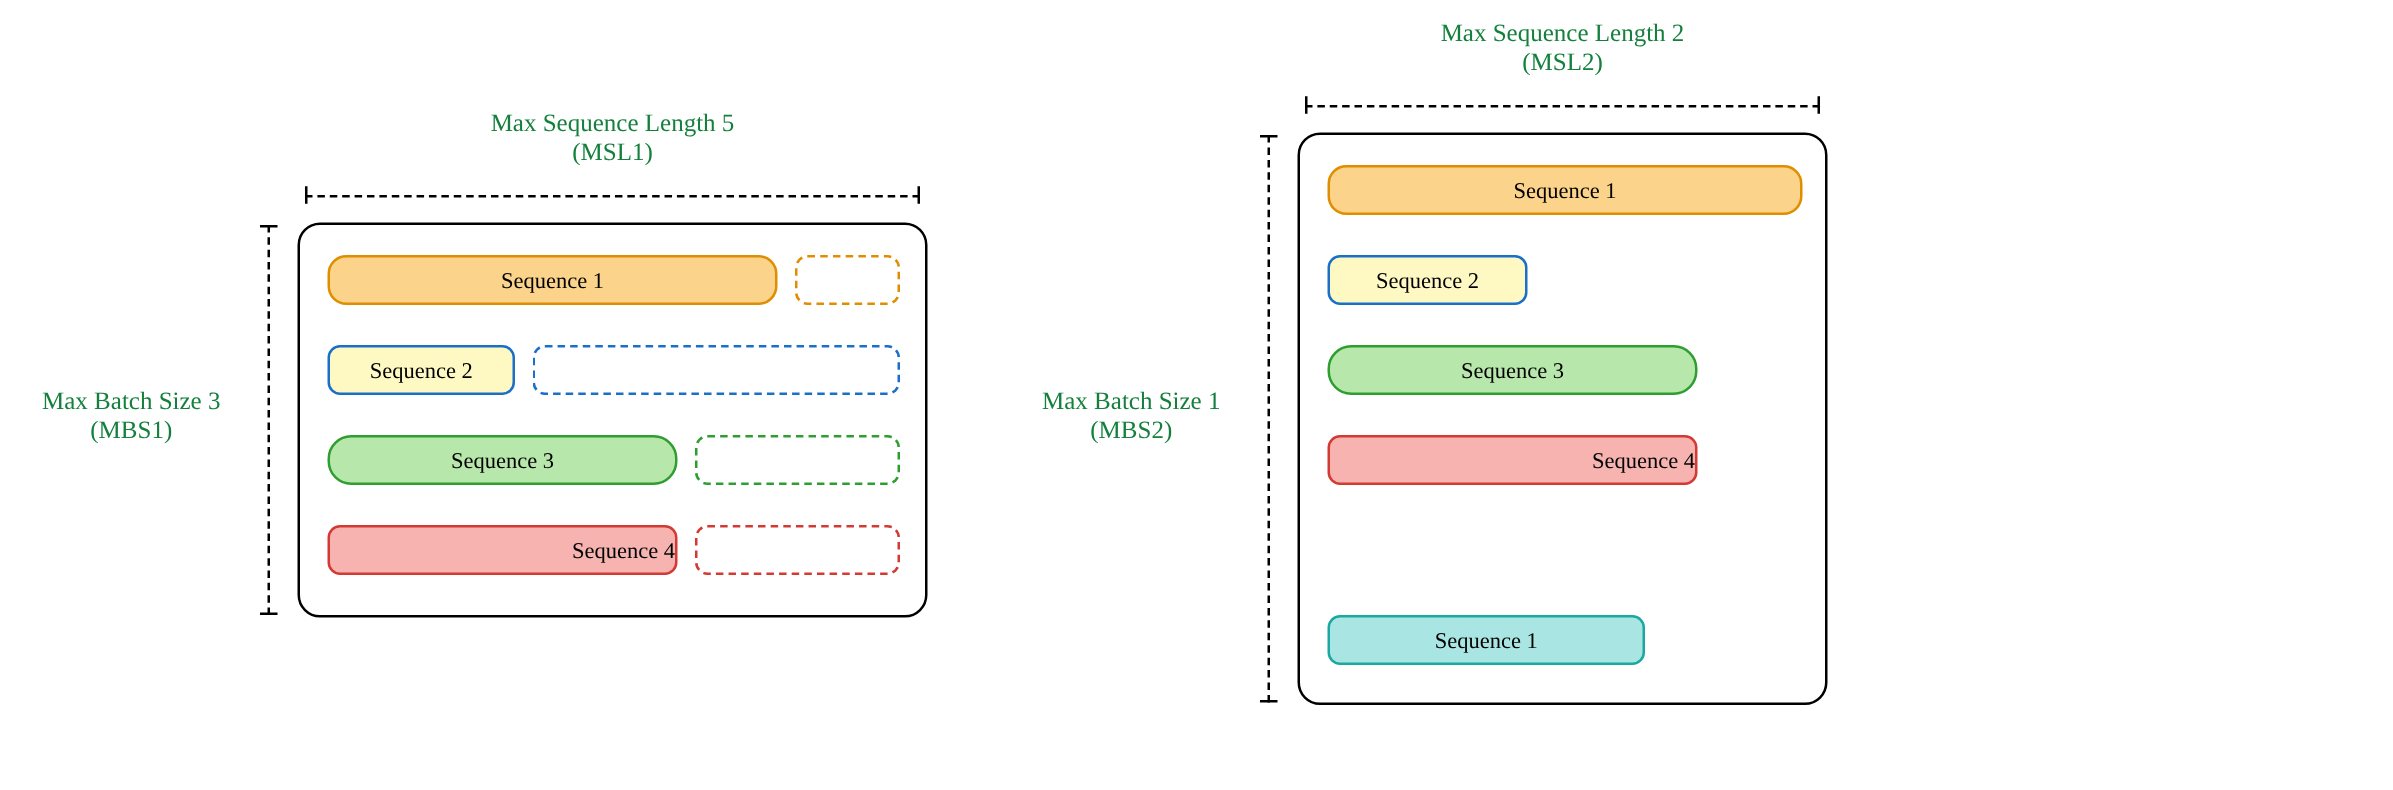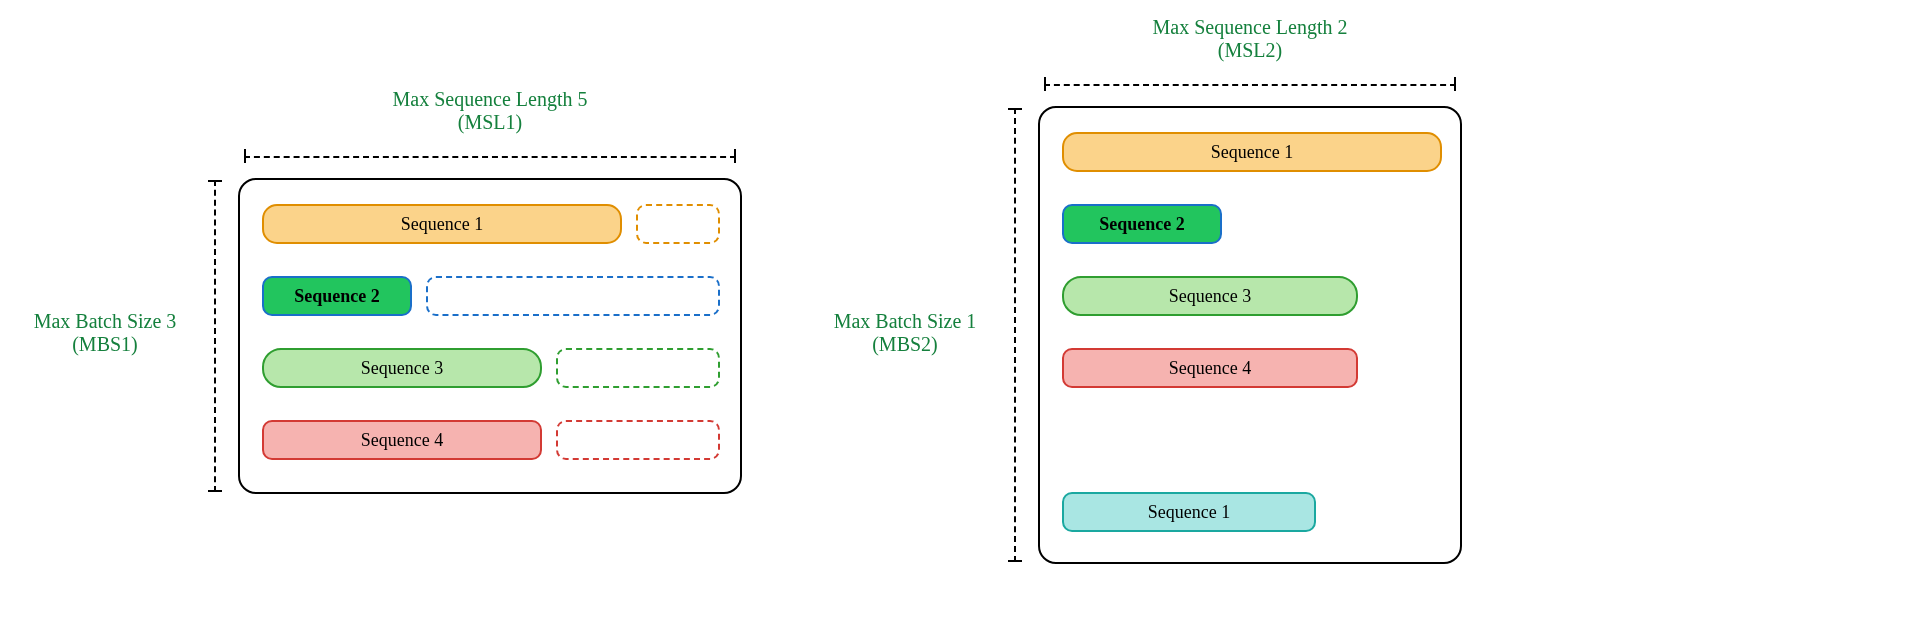--- a/index.html
+++ b/index.html
@@ -38,23 +38,23 @@
     align-items: center;
     justify-content: center;
     font-size: 18px;
     color: #000;
   }
   .solid { border: 2px solid; }
   .dashed { border: 2px dashed; background: transparent; }
 
   
   .c-orange { background: #fbd38a; border-color: #e08e00; border-radius: 15px; }
-  .c-blue   { background: #22c55e; border-color: #1a6fc9; font-weight: bold; }
+  .c-blue   { background: #fef9c3; border-color: #1a6fc9; }
   .c-green  { background: #b7e7ab; border-color: #2f9e30; border-radius: 19px; }
-  .c-red    { background: #f6b3b0; border-color: #d33a34; }
+  .c-red    { background: #f6b3b0; border-color: #d33a34; justify-content: flex-end; }
   .c-purple { background: #d3c3f3; border-color: #7a4fcf; }
   .c-teal   { background: #a9e6e3; border-color: #1aa8a0; }
 
   
   .d-orange { border-color: #e08e00; }
   .d-blue   { border-color: #1a6fc9; }
   .d-green  { border-color: #2f9e30; }
   .d-red    { border-color: #d33a34; }
 
   

